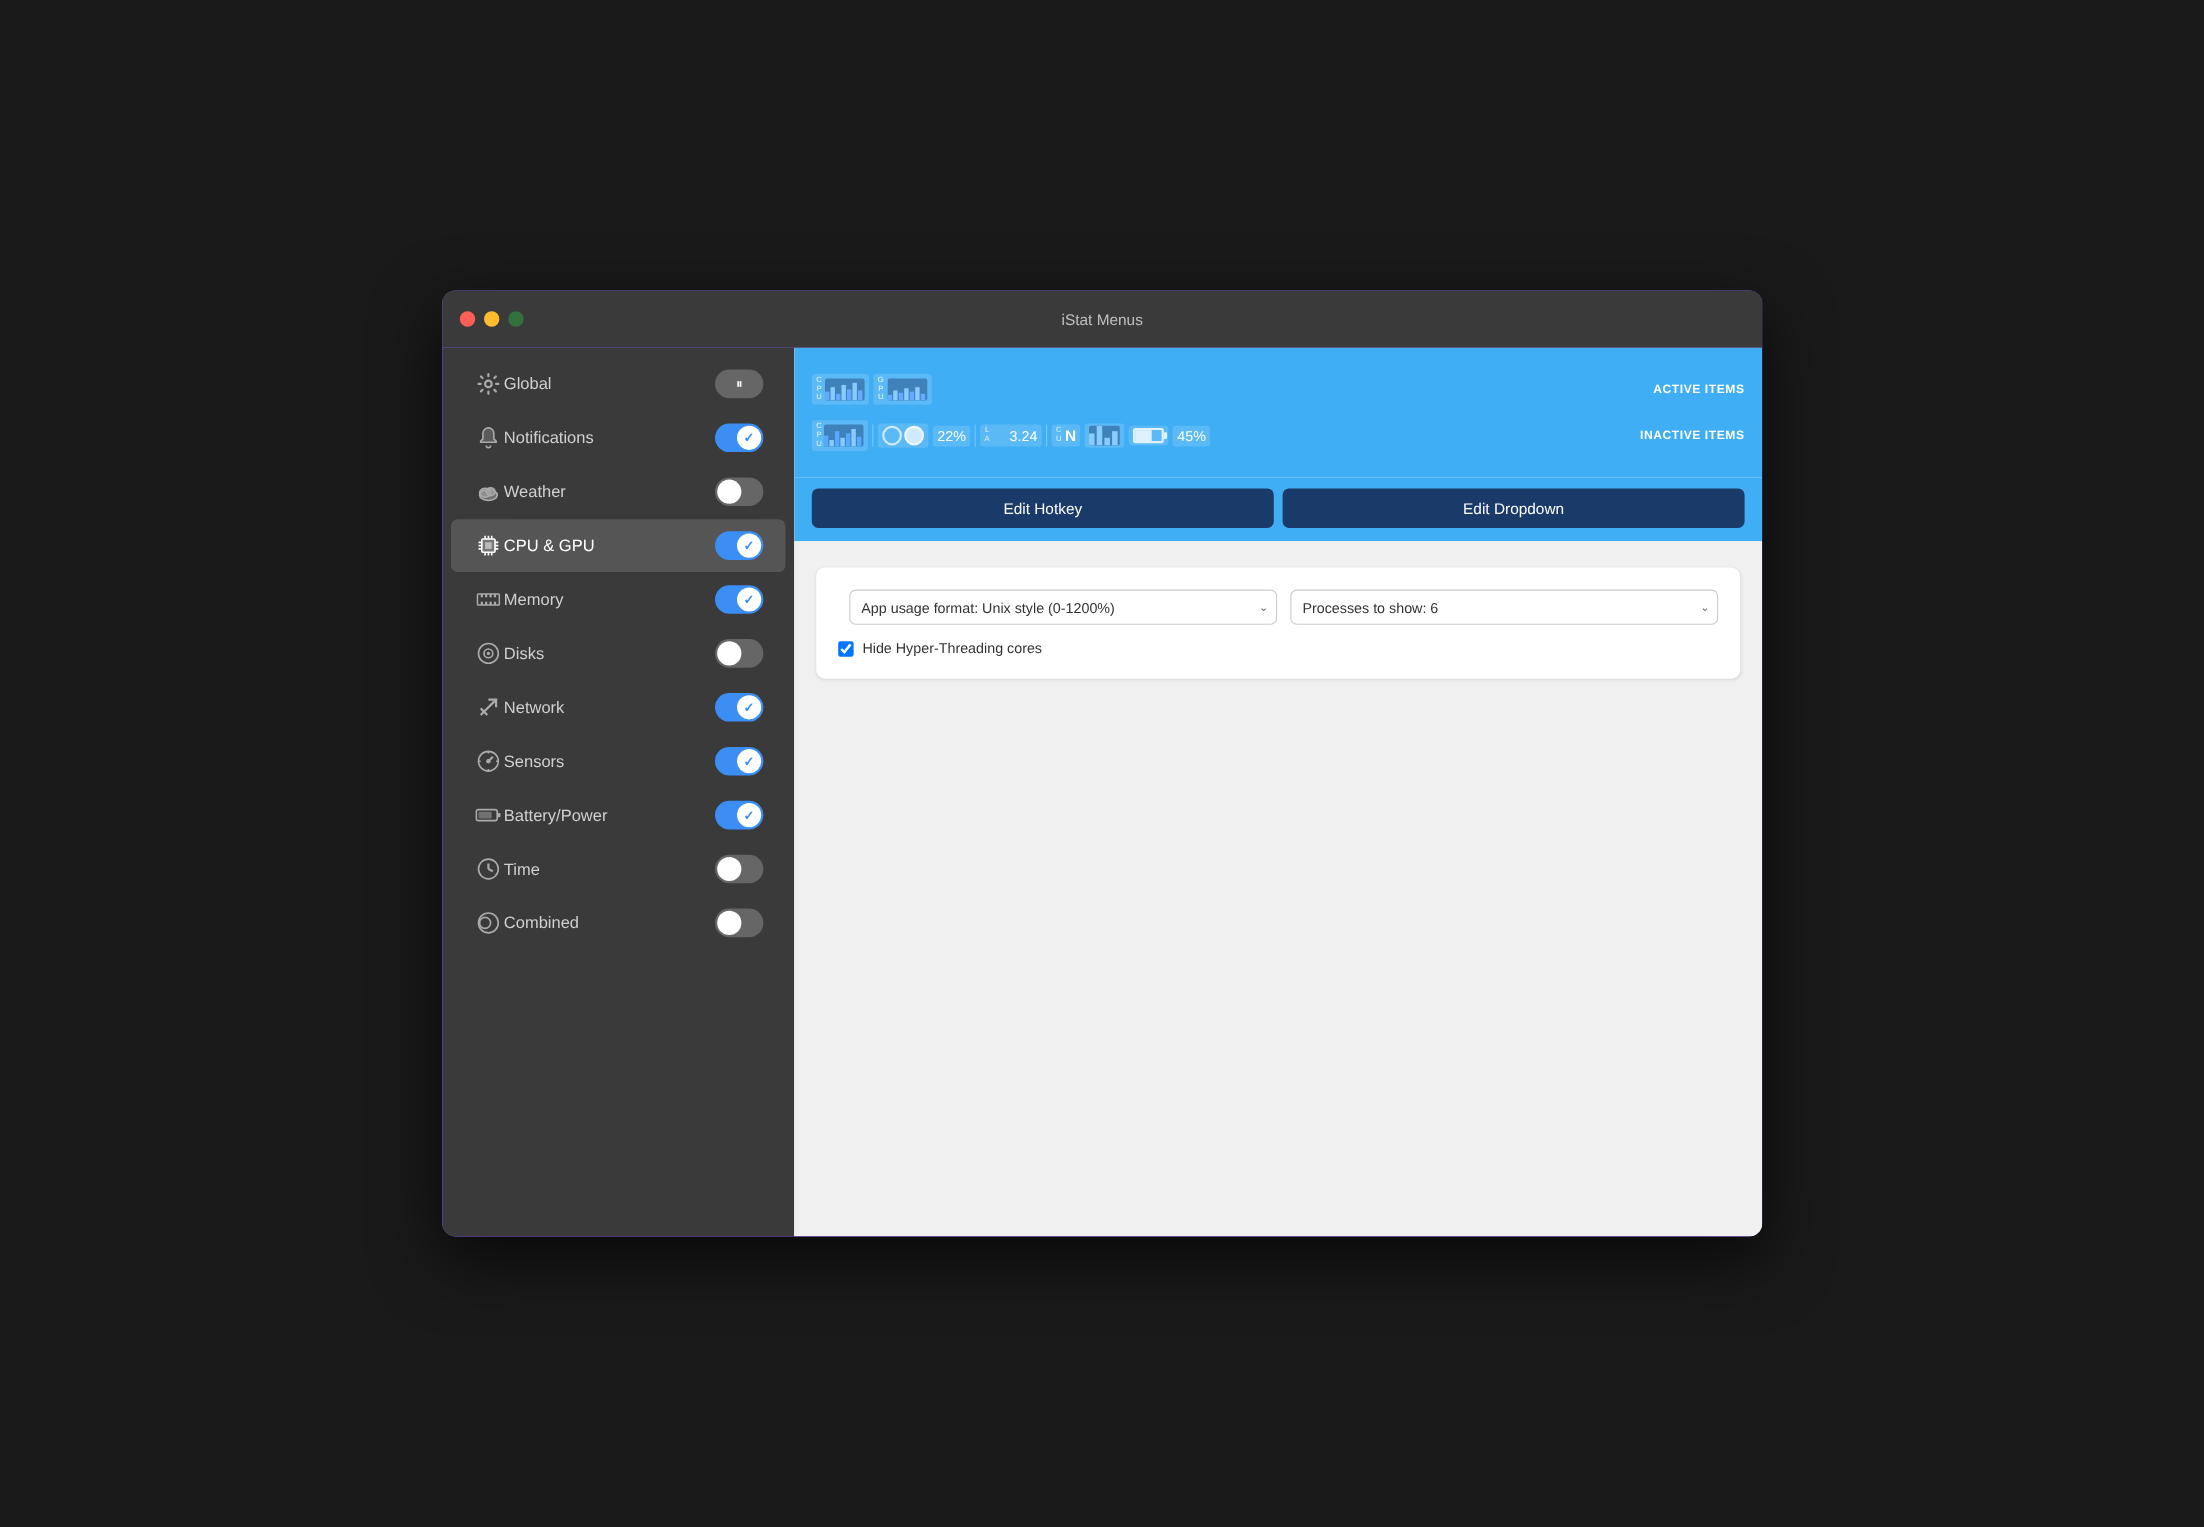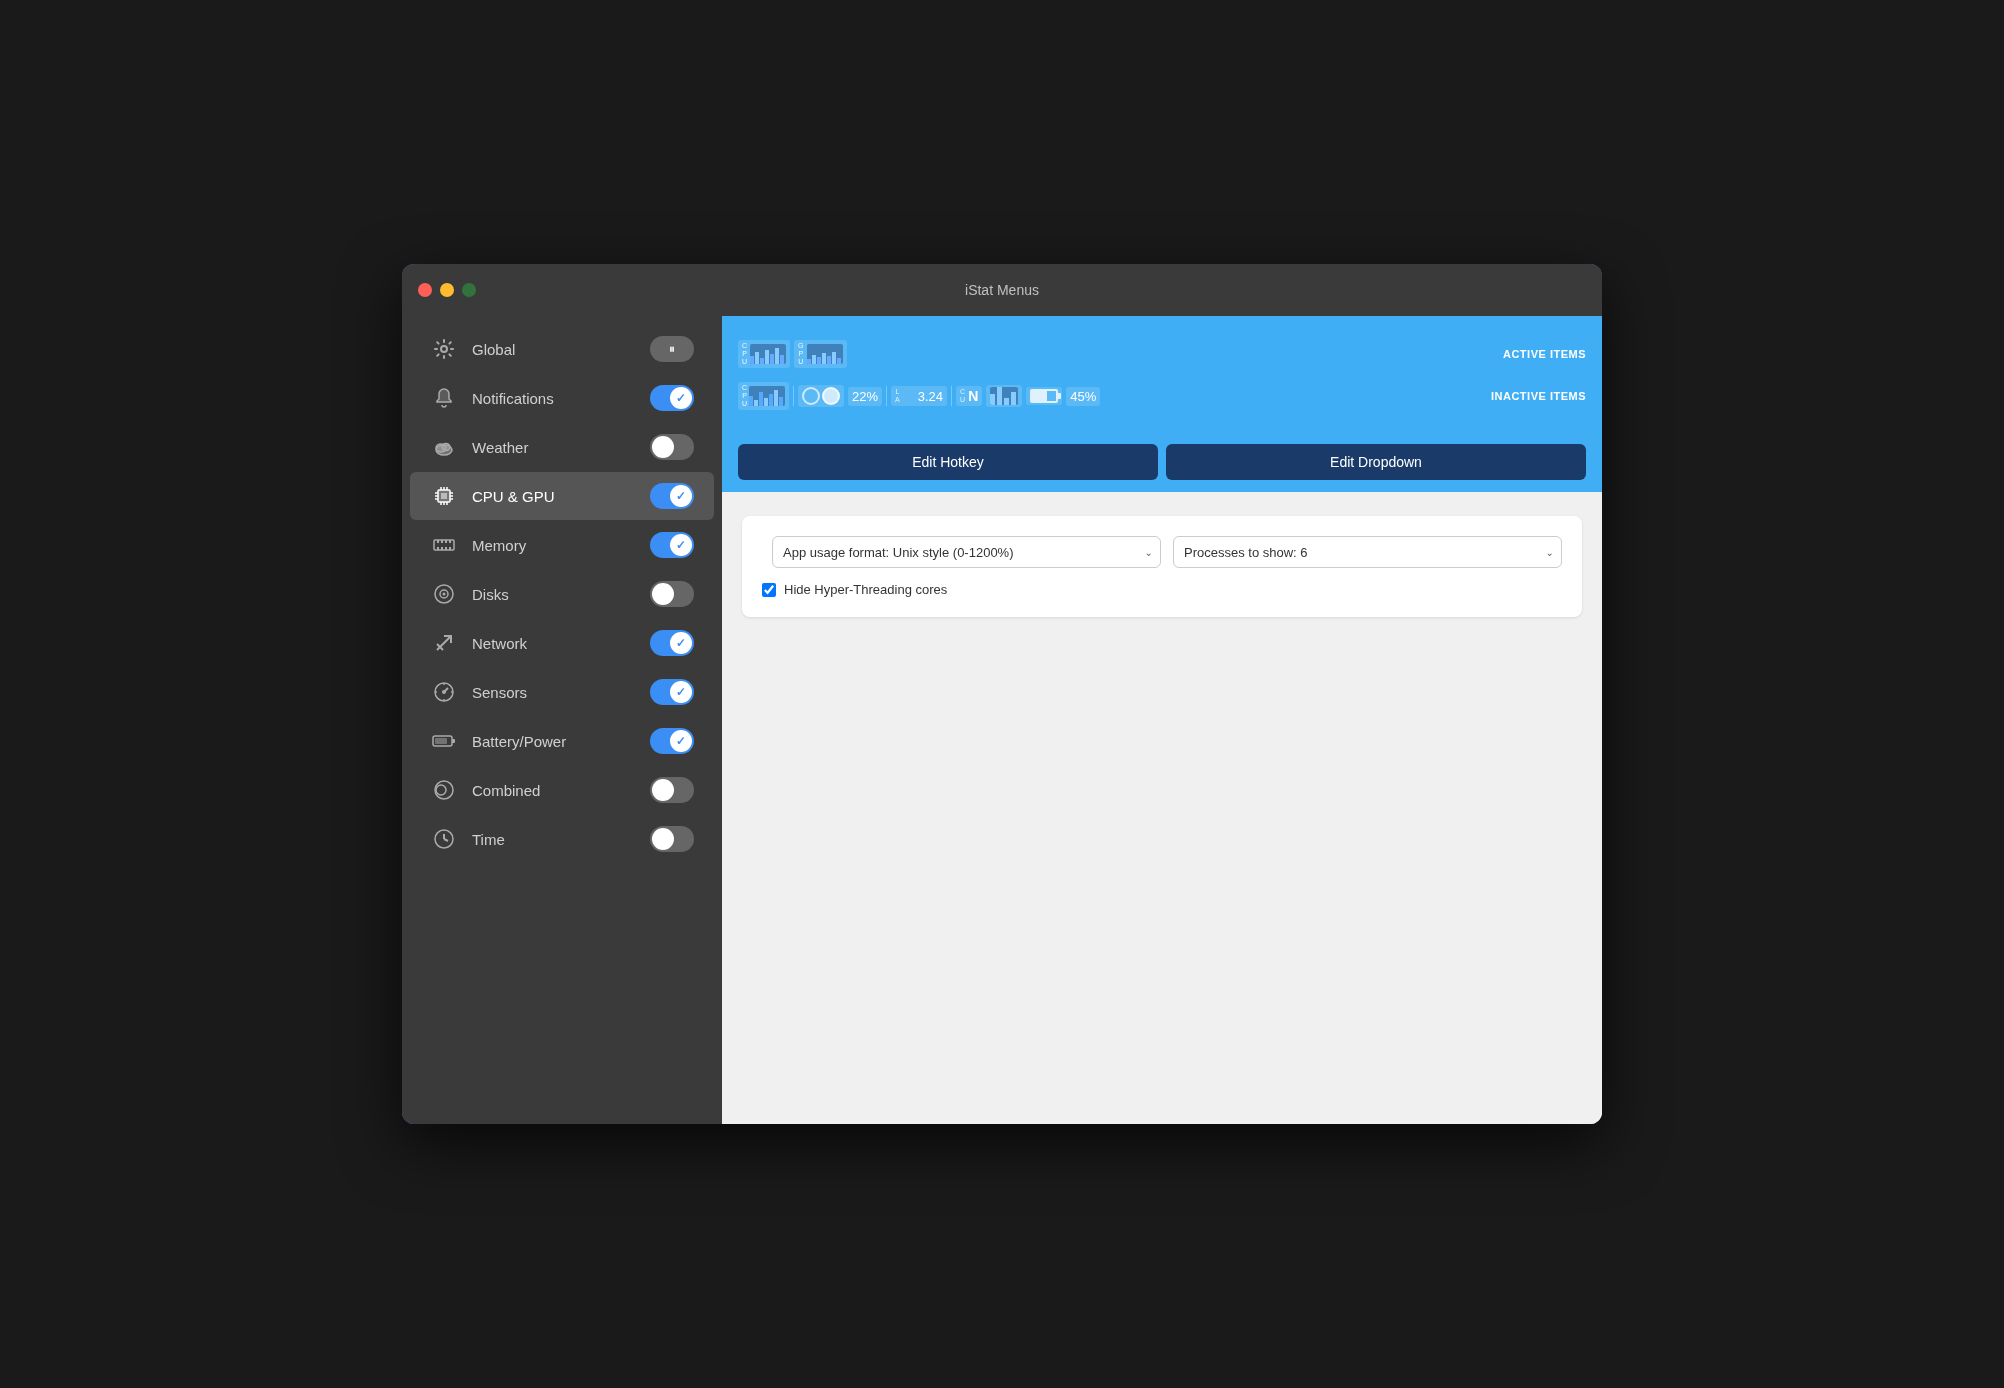--- a/index.html
+++ b/index.html
@@ -63,21 +63,20 @@
       padding: 8px 0;
       overflow-y: auto;
     }
     .sidebar-item {
       display: flex;
       align-items: center;
       padding: 10px 20px;
       cursor: pointer;
       border-radius: 6px;
       margin: 1px 8px;
-      gap: 14px;
     }
     .sidebar-item.active {
       background: #555555;
     }
     .sidebar-icon {
       width: 28px;
       height: 28px;
       display: flex;
       align-items: center;
       justify-content: center;
@@ -503,38 +502,38 @@
           <div class="toggle-knob">
             <span class="toggle-check">✓</span>
           </div>
         </div>
       </div>
 
       <div class="sidebar-item">
         <div class="sidebar-icon">
           <svg width="22" height="22" viewBox="0 0 22 22" fill="none">
             <circle cx="11" cy="11" r="9" stroke="#aaa" stroke-width="1.5"></circle>
-            <circle cx="8" cy="11" r="5" stroke="#aaa" stroke-width="1.5"></circle>
-          </svg>
-        </div>
-        <span class="sidebar-label">Combined</span>
+            <line x1="11" y1="6" x2="11" y2="11" stroke="#aaa" stroke-width="2"></line>
+            <line x1="11" y1="11" x2="15" y2="13" stroke="#aaa" stroke-width="2"></line>
+          </svg>
+        </div>
+        <span class="sidebar-label">Time</span>
         <div class="toggle off">
           <div class="toggle-knob"></div>
         </div>
       </div>
 
       <div class="sidebar-item">
         <div class="sidebar-icon">
           <svg width="22" height="22" viewBox="0 0 22 22" fill="none">
             <circle cx="11" cy="11" r="9" stroke="#aaa" stroke-width="1.5"></circle>
-            <line x1="11" y1="6" x2="11" y2="11" stroke="#aaa" stroke-width="2"></line>
-            <line x1="11" y1="11" x2="15" y2="13" stroke="#aaa" stroke-width="2"></line>
-          </svg>
-        </div>
-        <span class="sidebar-label">Time</span>
+            <circle cx="8" cy="11" r="5" stroke="#aaa" stroke-width="1.5"></circle>
+          </svg>
+        </div>
+        <span class="sidebar-label">Combined</span>
         <div class="toggle off">
           <div class="toggle-knob"></div>
         </div>
       </div>
 
     </div>
 
     <div class="right-panel">
 
       <div class="menubar-preview">

